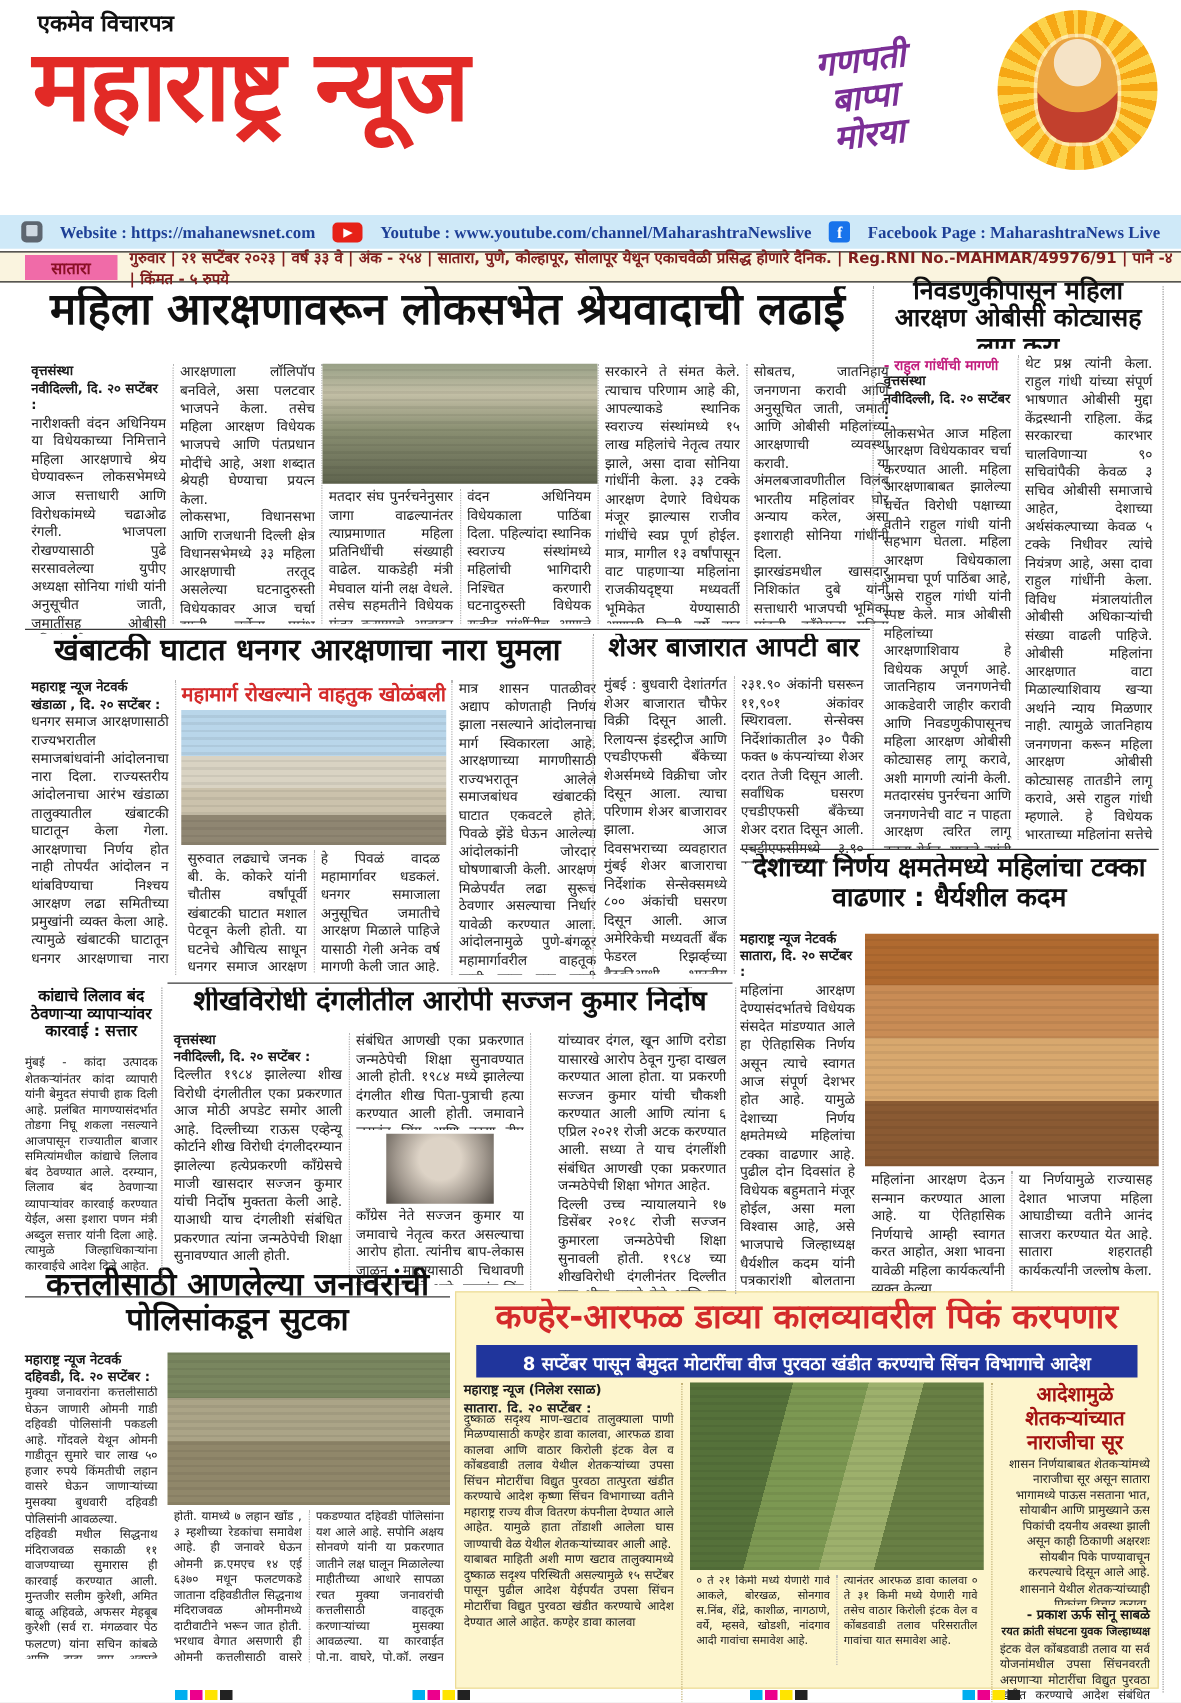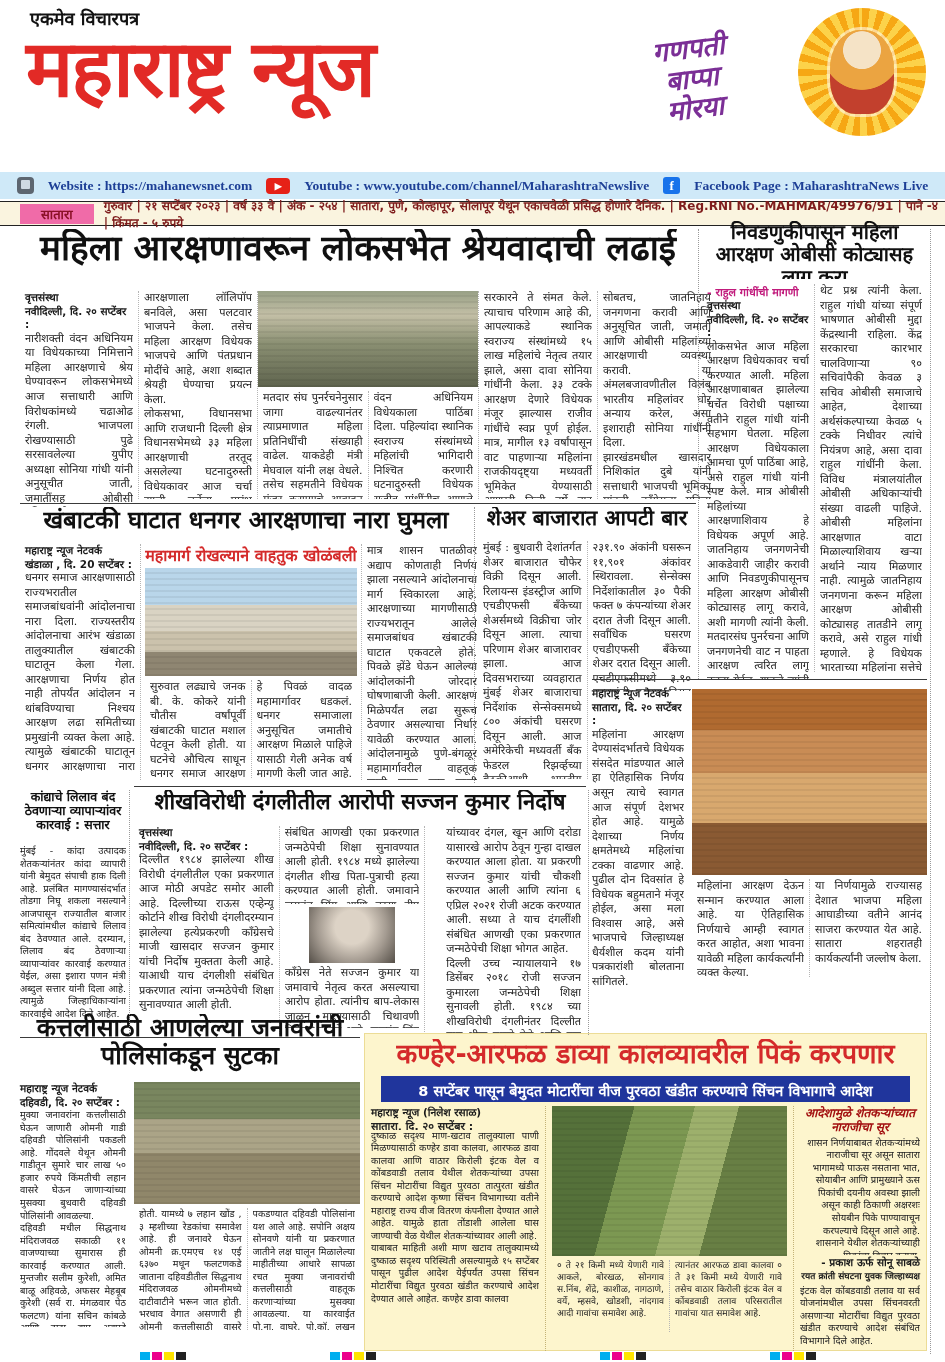--- a/index.html
+++ b/index.html
@@ -116,21 +116,21 @@
       </div>
     </div>
   </div>
 
   <div class="abs hline" style="left:20px;top:503px;width:676px;"></div>
   <div class="abs" style="left:20px;top:507px;width:452px;">
     <div class="hl" style="font-size:24px;text-align:center;height:34px;overflow:hidden;">खंबाटकी घाटात धनगर आरक्षणाचा नारा घुमला</div>
     <div class="cols" style="height:236px;margin-top:3px;">
       <div style="flex:0 0 110px;">
         <div class="byline">महाराष्ट्र न्यूज नेटवर्क</div>
-        <div class="byline">खंडाळा , दि. 20 सप्टेंबर :</div>
+        <div class="byline">खंडाळा , दि. २० सप्टेंबर :</div>
         <div class="col" style="height:205px;">धनगर समाज आरक्षणासाठी राज्यभरातील समाजबांधवांनी आंदोलनाचा नारा दिला. राज्यस्तरीय आंदोलनाचा आरंभ खंडाळा तालुक्यातील खंबाटकी घाटातून केला गेला. आरक्षणाचा निर्णय होत नाही तोपर्यंत आंदोलन न थांबविण्याचा निश्चय आरक्षण लढा समितीच्या प्रमुखांनी व्यक्त केला आहे. त्यामुळे खंबाटकी घाटातून धनगर आरक्षणाचा नारा घुमला. एक तासभर महामार्ग रोखल्याने वाहतुकीचा मोठा खोळंबा झाला.
 धनगर आरक्षण लढ्याची</div>
       </div>
       <div style="flex:0 0 212px;padding:0 4px;border-right:1px dotted #b5b5b5;">
         <div style="color:#d42a2a;font-weight:bold;font-size:16px;text-align:center;height:22px;overflow:hidden;">महामार्ग रोखल्याने वाहतुक खोळंबली</div>
         <div class="photo ph-protest" style="width:100%;height:108px;margin-top:2px;">
             <div class="grain"></div>
           </div>
         <div class="cols" style="height:98px;margin-top:4px;">
           <div style="flex:1;">
@@ -154,20 +154,21 @@
           <div class="col" style="height:238px;">मुंबई : बुधवारी देशांतर्गत शेअर बाजारात चौफेर विक्री दिसून आली. रिलायन्स इंडस्ट्रीज आणि एचडीएफसी बँकेच्या शेअर्समध्ये विक्रीचा जोर दिसून आला. त्याचा परिणाम शेअर बाजारावर झाला. आज दिवसभराच्या व्यवहारात मुंबई शेअर बाजाराचा निर्देशांक सेन्सेक्समध्ये ८०० अंकांची घसरण दिसून आली. आज अमेरिकेची मध्यवर्ती बँक फेडरल रिझर्व्हच्या बैठकीआधी भारतीय शेअर बाजारावर दबाव असल्याचे दिसून आले. आज शेअर बाजारात मोठी घसरण दिसून आली. मुंबई शेअर बाजाराचा निर्देशांक सेन्सेक्स १.१८ टक्के अर्थात १.१८ टक्क्यांच्या घसरणीसह ६६,८०० वर बंद झाला. राष्ट्रीय शेअर बाजाराचा निर्देशांक निफ्टी</div>
         </div>
       <div style="flex:1;">
           <div class="col" style="height:150px;">२३१.९० अंकांनी घसरून ११,९०१ अंकांवर स्थिरावला. सेन्सेक्स निर्देशांकातील ३० पैकी फक्त ७ कंपन्यांच्या शेअर दरात तेजी दिसून आली. सर्वांधिक घसरण एचडीएफसी बँकेच्या शेअर दरात दिसून आली. एचडीएफसीमध्ये ३.९० टक्क्यांची घसरण दिसून आली. टाटा स्टीलमध्येही १.४६ टक्क्यांची घसरण झाली.</div>
         </div>
     </div>
   </div>
 
   <div class="abs hline" style="left:592px;top:679px;width:335px;"></div>
   <div class="abs" style="left:592px;top:683px;width:335px;">
+    <div class="hl" style="font-size:21px;text-align:center;height:58px;overflow:hidden;">देशाच्या निर्णय क्षमतेमध्ये महिलांचा टक्का वाढणार : धैर्यशील कदम</div>
     <div style="position:relative;height:290px;margin-top:4px;">
       <div style="position:absolute;left:0;top:0;width:92px;">
         <div class="byline">महाराष्ट्र न्यूज नेटवर्क</div>
         <div class="byline">सातारा, दि. २० सप्टेंबर :</div>
         <div class="col" style="height:258px;">महिलांना आरक्षण देण्यासंदर्भातचे विधेयक संसदेत मांडण्यात आले हा ऐतिहासिक निर्णय असून त्याचे स्वागत आज संपूर्ण देशभर होत आहे. यामुळे देशाच्या निर्णय क्षमतेमध्ये महिलांचा टक्का वाढणार आहे. पुढील दोन दिवसांत हे विधेयक बहुमताने मंजूर होईल, असा मला विश्वास आहे, असे भाजपाचे जिल्हाध्यक्ष धैर्यशील कदम यांनी पत्रकारांशी बोलताना सांगितले.
 पंतप्रधान नरेंद्र मोदी यांनी नवीन संसदेमध्ये पहिल्याच दिवशी महिलांसाठी महत्वाचा असणारा नारी शक्ती वंदन विधेयक मांडला. मोदी यांनी नवीन इतिहास घडविला. यामुळे निवडणुकीमध्ये महिलांना ३३ टक्के आरक्षण मिळणार आहे.</div>
       </div>
       <div class="photo ph-women" style="position:absolute;left:100px;top:2px;width:235px;height:186px;">
           <div class="grain"></div>
         </div>
@@ -250,21 +251,21 @@
         <div class="cols" style="height:72px;margin-top:4px;">
           <div style="flex:1;">
               <div class="col" style="height:72px;font-size:9px;">० ते २१ किमी मध्ये येणारी गावे आकले, बोरखळ, सोनगाव स.निंब, शेंद्रे, काशीळ, नागठाणे, वर्ये, म्हसवे, खोडशी, नांदगाव आदी गावांचा समावेश आहे.</div>
             </div>
           <div style="flex:1;">
               <div class="col" style="height:72px;font-size:9px;">त्यानंतर आरफळ डावा कालवा ० ते ३१ किमी मध्ये येणारी गावे तसेच वाठार किरोली इंटक वेल व कोंबडवाडी तलाव परिसरातील गावांचा यात समावेश आहे.</div>
             </div>
         </div>
       </div>
       <div style="flex:1;padding-left:6px;border-left:1px dotted #c3b277;">
-        <div style="color:#a31111;font-weight:bold;font-size:12px;text-align:center;line-height:1.2;font-style:italic;">आदेशामुळे शेतकऱ्यांच्यात नाराजीचा सूर</div>
+        <div style="color:#a31111;font-weight:bold;font-size:16px;text-align:center;line-height:1.2;">आदेशामुळे शेतकऱ्यांच्यात नाराजीचा सूर</div>
         <div class="col" style="height:118px;font-size:9.5px;text-align:right;margin-top:2px;">शासन निर्णयाबाबत शेतकऱ्यांमध्ये नाराजीचा सूर असून सातारा भागामध्ये पाऊस नसताना भात, सोयाबीन आणि प्रामुख्याने ऊस पिकांची दयनीय अवस्था झाली असून काही ठिकाणी अक्षरशः सोयबीन पिके पाण्यावाचून करपल्याचे दिसून आले आहे. शासनाने येथील शेतकऱ्यांच्याही पिकांचा विचार करावा.</div>
         <div style="font-weight:bold;font-size:10.5px;text-align:right;">- प्रकाश ऊर्फ सोनू साबळे</div>
         <div style="font-weight:bold;font-size:9px;text-align:right;">रयत क्रांती संघटना युवक जिल्हाध्यक्ष</div>
         <div class="col" style="height:66px;font-size:9.5px;margin-top:3px;">इंटक वेल कोंबडवाडी तलाव या सर्व योजनांमधील उपसा सिंचनवरती असणाऱ्या मोटारींचा विद्युत पुरवठा खंडीत करण्याचे आदेश संबंधित विभागाने दिले आहेत.</div>
       </div>
     </div>
   </div>
 
   <div class="abs vline" style="left:698px;top:229px;height:450px;"></div>
   <div class="abs vline" style="left:930px;top:229px;height:1125px;"></div>

